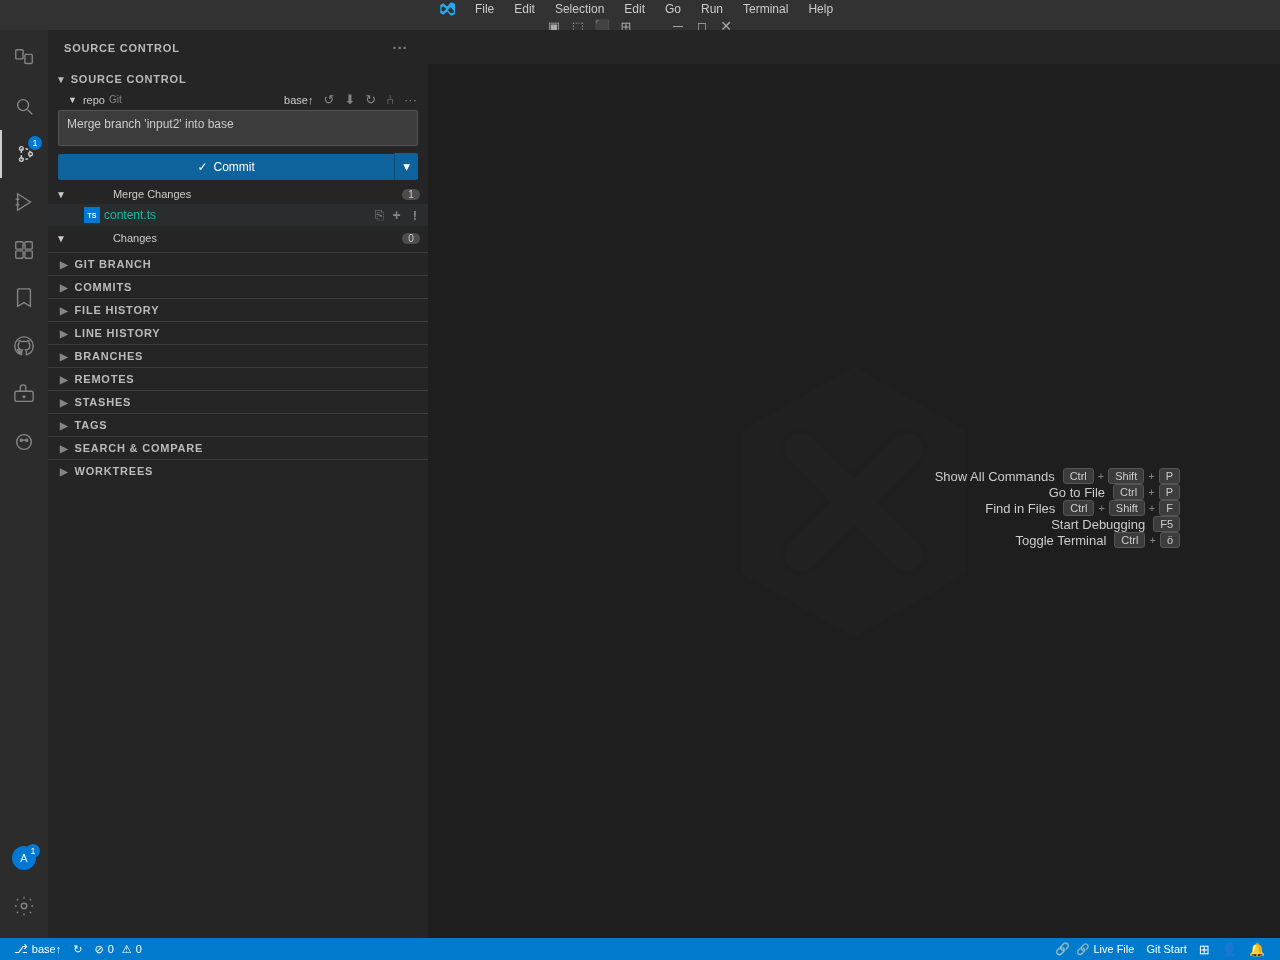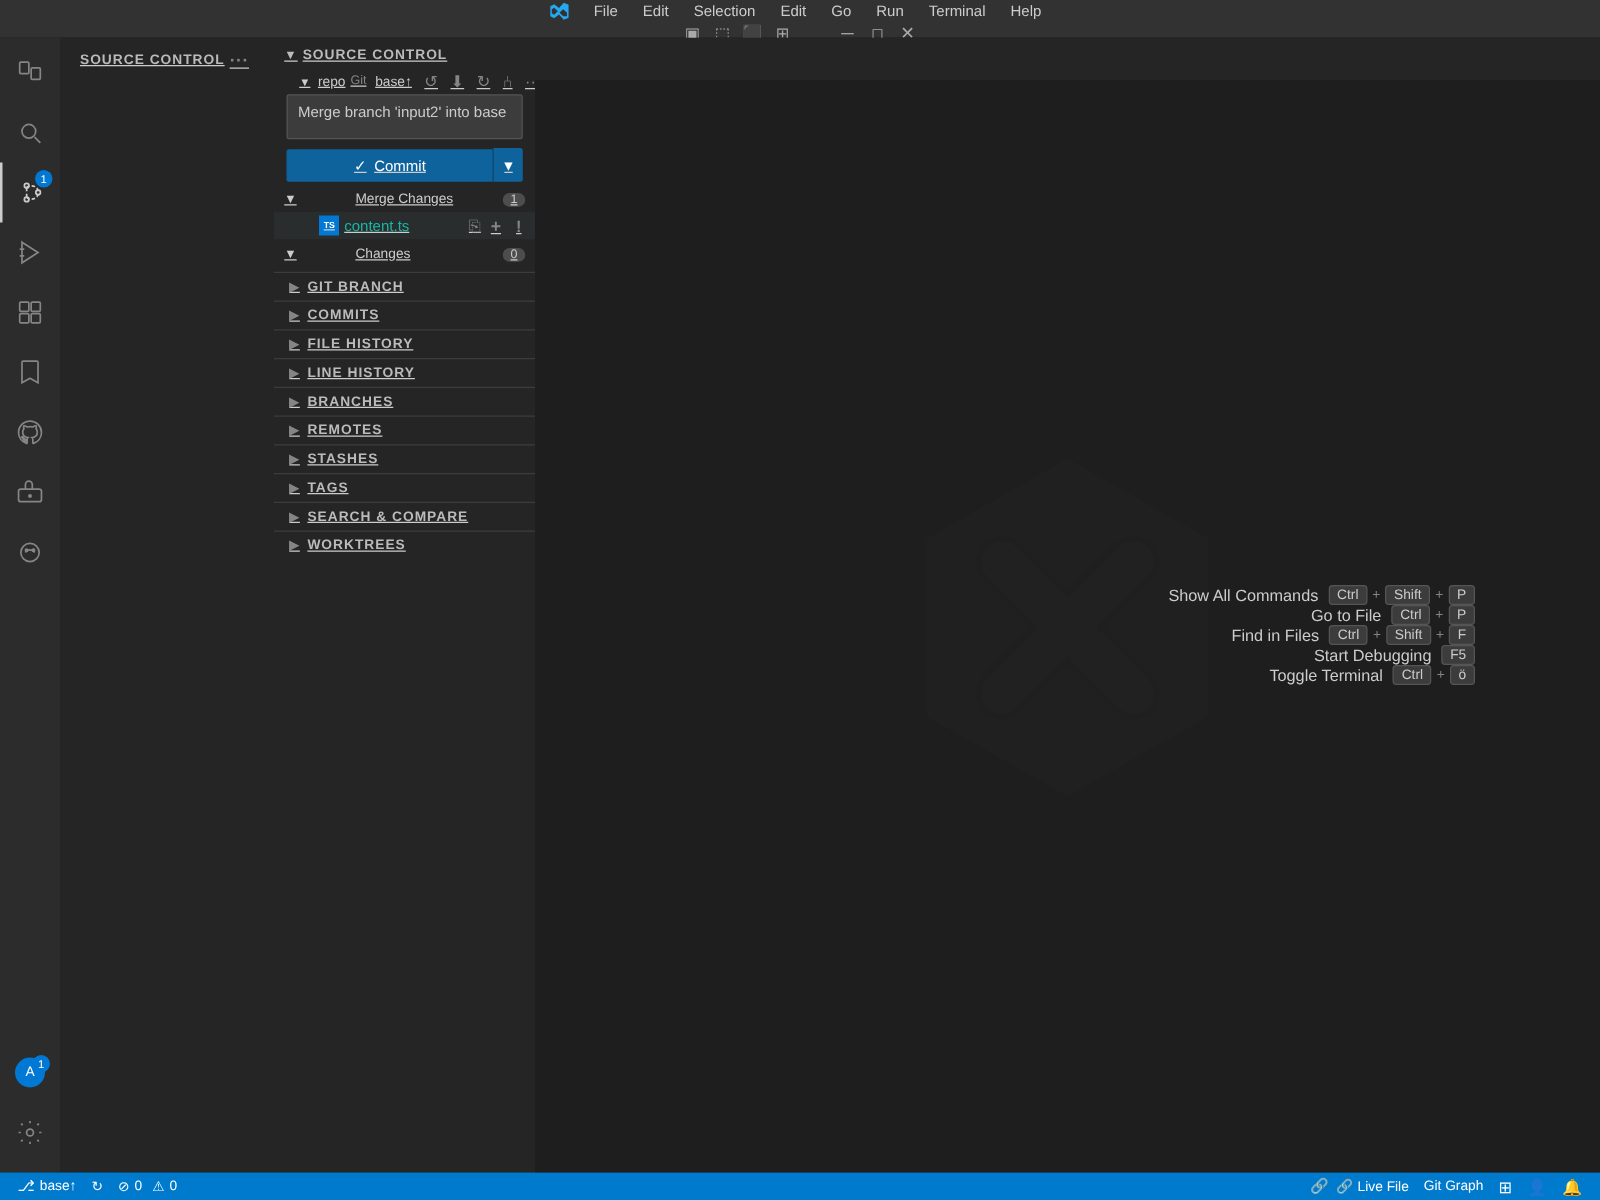--- a/index.html
+++ b/index.html
@@ -127,24 +127,23 @@
     .activity-item .avatar .badge {
       top: -2px;
       right: -4px;
     }
 
     
     .sidebar {
       width: 380px;
       background: #252526;
       display: flex;
-      flex-direction: row;
+      flex-direction: column;
       flex-shrink: 0;
       overflow: hidden;
-      text-decoration: underline;
     }
     .sidebar-header {
       padding: 8px 16px;
       font-size: 11px;
       font-weight: 600;
       letter-spacing: 0.5px;
       color: #bbbbbb;
       display: flex;
       align-items: center;
       justify-content: space-between;
@@ -757,21 +756,21 @@
     <span>0</span>
     <span style="margin-left:4px;">⚠</span>
     <span>0</span>
   </div>
   <div class="statusbar-right">
     <div class="statusbar-item">
       <span style="font-size:12px;">🔗</span>
       <span style="margin-left:2px;">🔗 Live File</span>
     </div>
     <div class="statusbar-item">
-      <span>Git Graph</span>
+      <span>Git Start</span>
     </div>
     <div class="statusbar-item">
       <span style="font-size:13px;">⊞</span>
     </div>
     <div class="statusbar-item">
       <span style="font-size:13px;">👤</span>
     </div>
     <div class="statusbar-item">
       <span style="font-size:13px;">🔔</span>
     </div>

